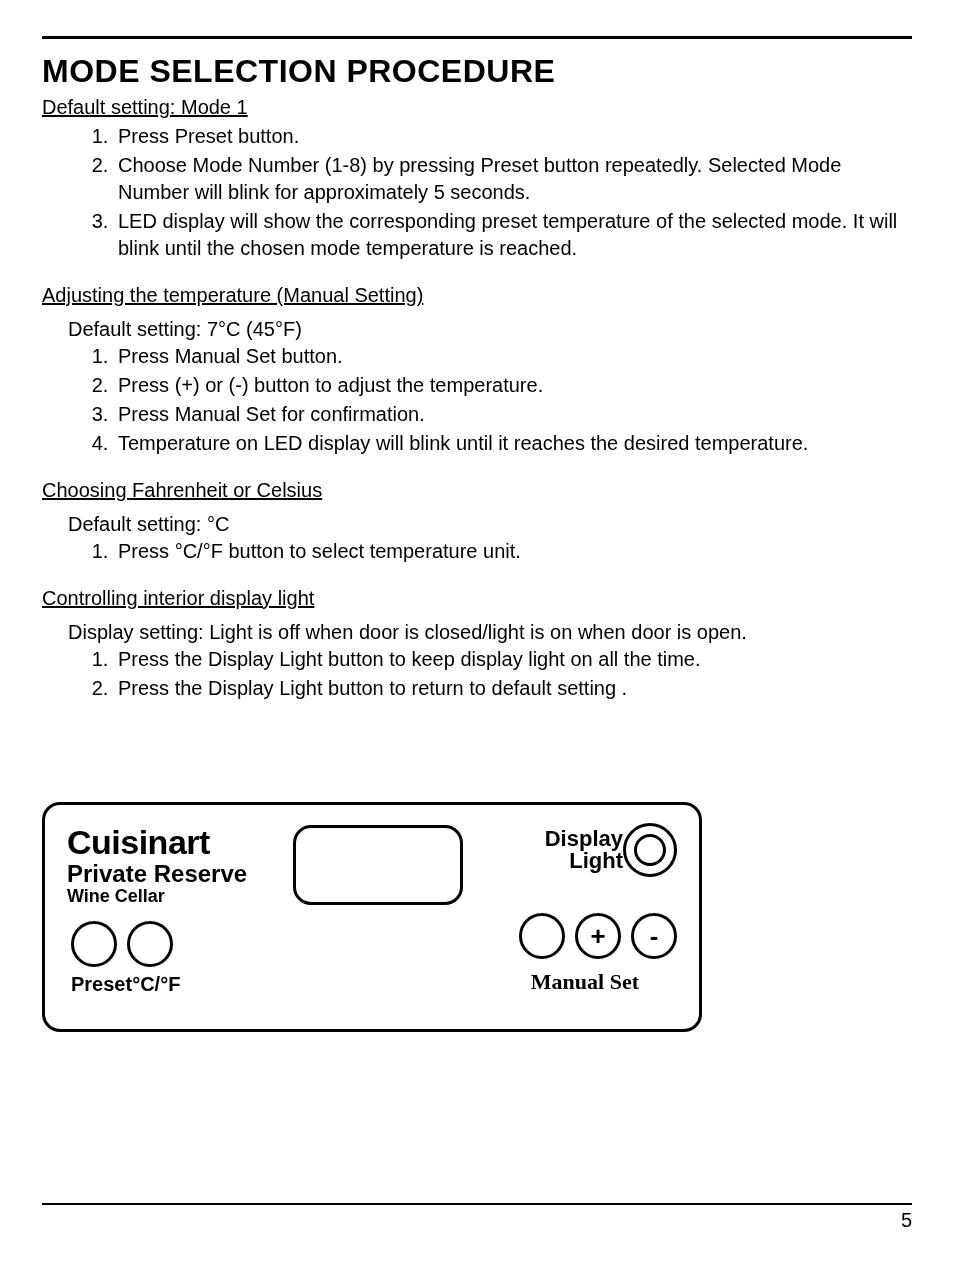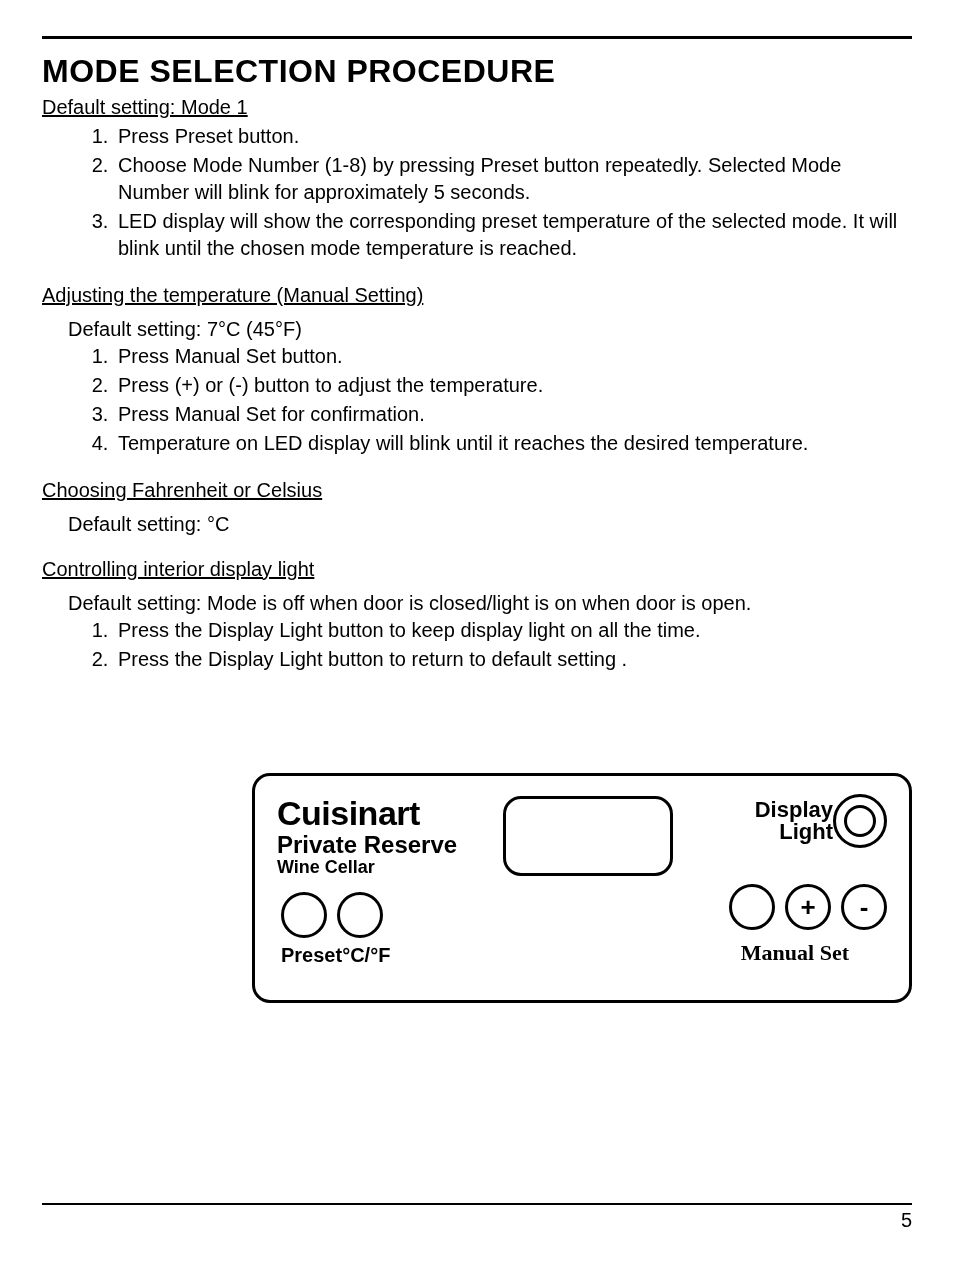--- a/index.html
+++ b/index.html
@@ -13,21 +13,21 @@
     padding: 36px 42px 0 42px;
   }
   .rule-top { border-top: 3px solid #000; margin-bottom: 14px; }
   .title { font-size: 32px; font-weight: 800; letter-spacing: 0.5px; margin-bottom: 6px; }
   .subhead { text-decoration: underline; font-size: 20px; margin-top: 4px; margin-bottom: 4px; }
   ol { list-style: decimal; padding-left: 72px; font-size: 20px; line-height: 1.35; }
   ol li { margin-bottom: 2px; padding-left: 4px; }
   .indent { padding-left: 26px; font-size: 20px; margin-bottom: 2px; margin-top: 11px; }
   .block { margin-bottom: 22px; }
 
-  .panel-wrap { display:flex; justify-content:flex-end; margin-top: 100px; }
+  .panel-wrap { display:flex; justify-content:flex-start; margin-top: 100px; }
   .panel {
     width: 660px; height: 230px;
     border: 3px solid #000; border-radius: 18px;
     position: relative;
     font-family: Arial, Helvetica, sans-serif;
     font-weight: 700;
   }
   .brand-zone { position:absolute; left:22px; top:18px; }
   .brand { font-size: 34px; font-weight: 900; letter-spacing: -0.5px; }
   .subbrand1 { font-size: 24px; font-weight: 700; margin-top: -2px; }
@@ -77,25 +77,28 @@
     <li>Press Manual Set button.</li>
     <li>Press (+) or (-) button to adjust the temperature.</li>
     <li>Press Manual Set for confirmation.</li>
     <li>Temperature on LED display will blink until it reaches the desired temperature.</li>
   </ol>
 </div>
 
 <div class="block">
   <div class="subhead">Choosing Fahrenheit or Celsius</div>
   <div class="indent">Default setting: °C</div>
+  <ol>
+    <li>Press °C/°F button to select temperature unit.</li>
+  </ol>
 </div>
 
 <div class="block">
   <div class="subhead">Controlling interior display light</div>
-  <div class="indent">Default setting: Mode is off when door is closed/light is on when door is open.</div>
+  <div class="indent">Display setting: Light is off when door is closed/light is on when door is open.</div>
   <ol>
     <li>Press the Display Light button to keep display light on all the time.</li>
     <li>Press the Display Light button to return to default setting .</li>
   </ol>
 </div>
 
 <div class="panel-wrap">
   <div class="panel">
 
     <div class="brand-zone">

